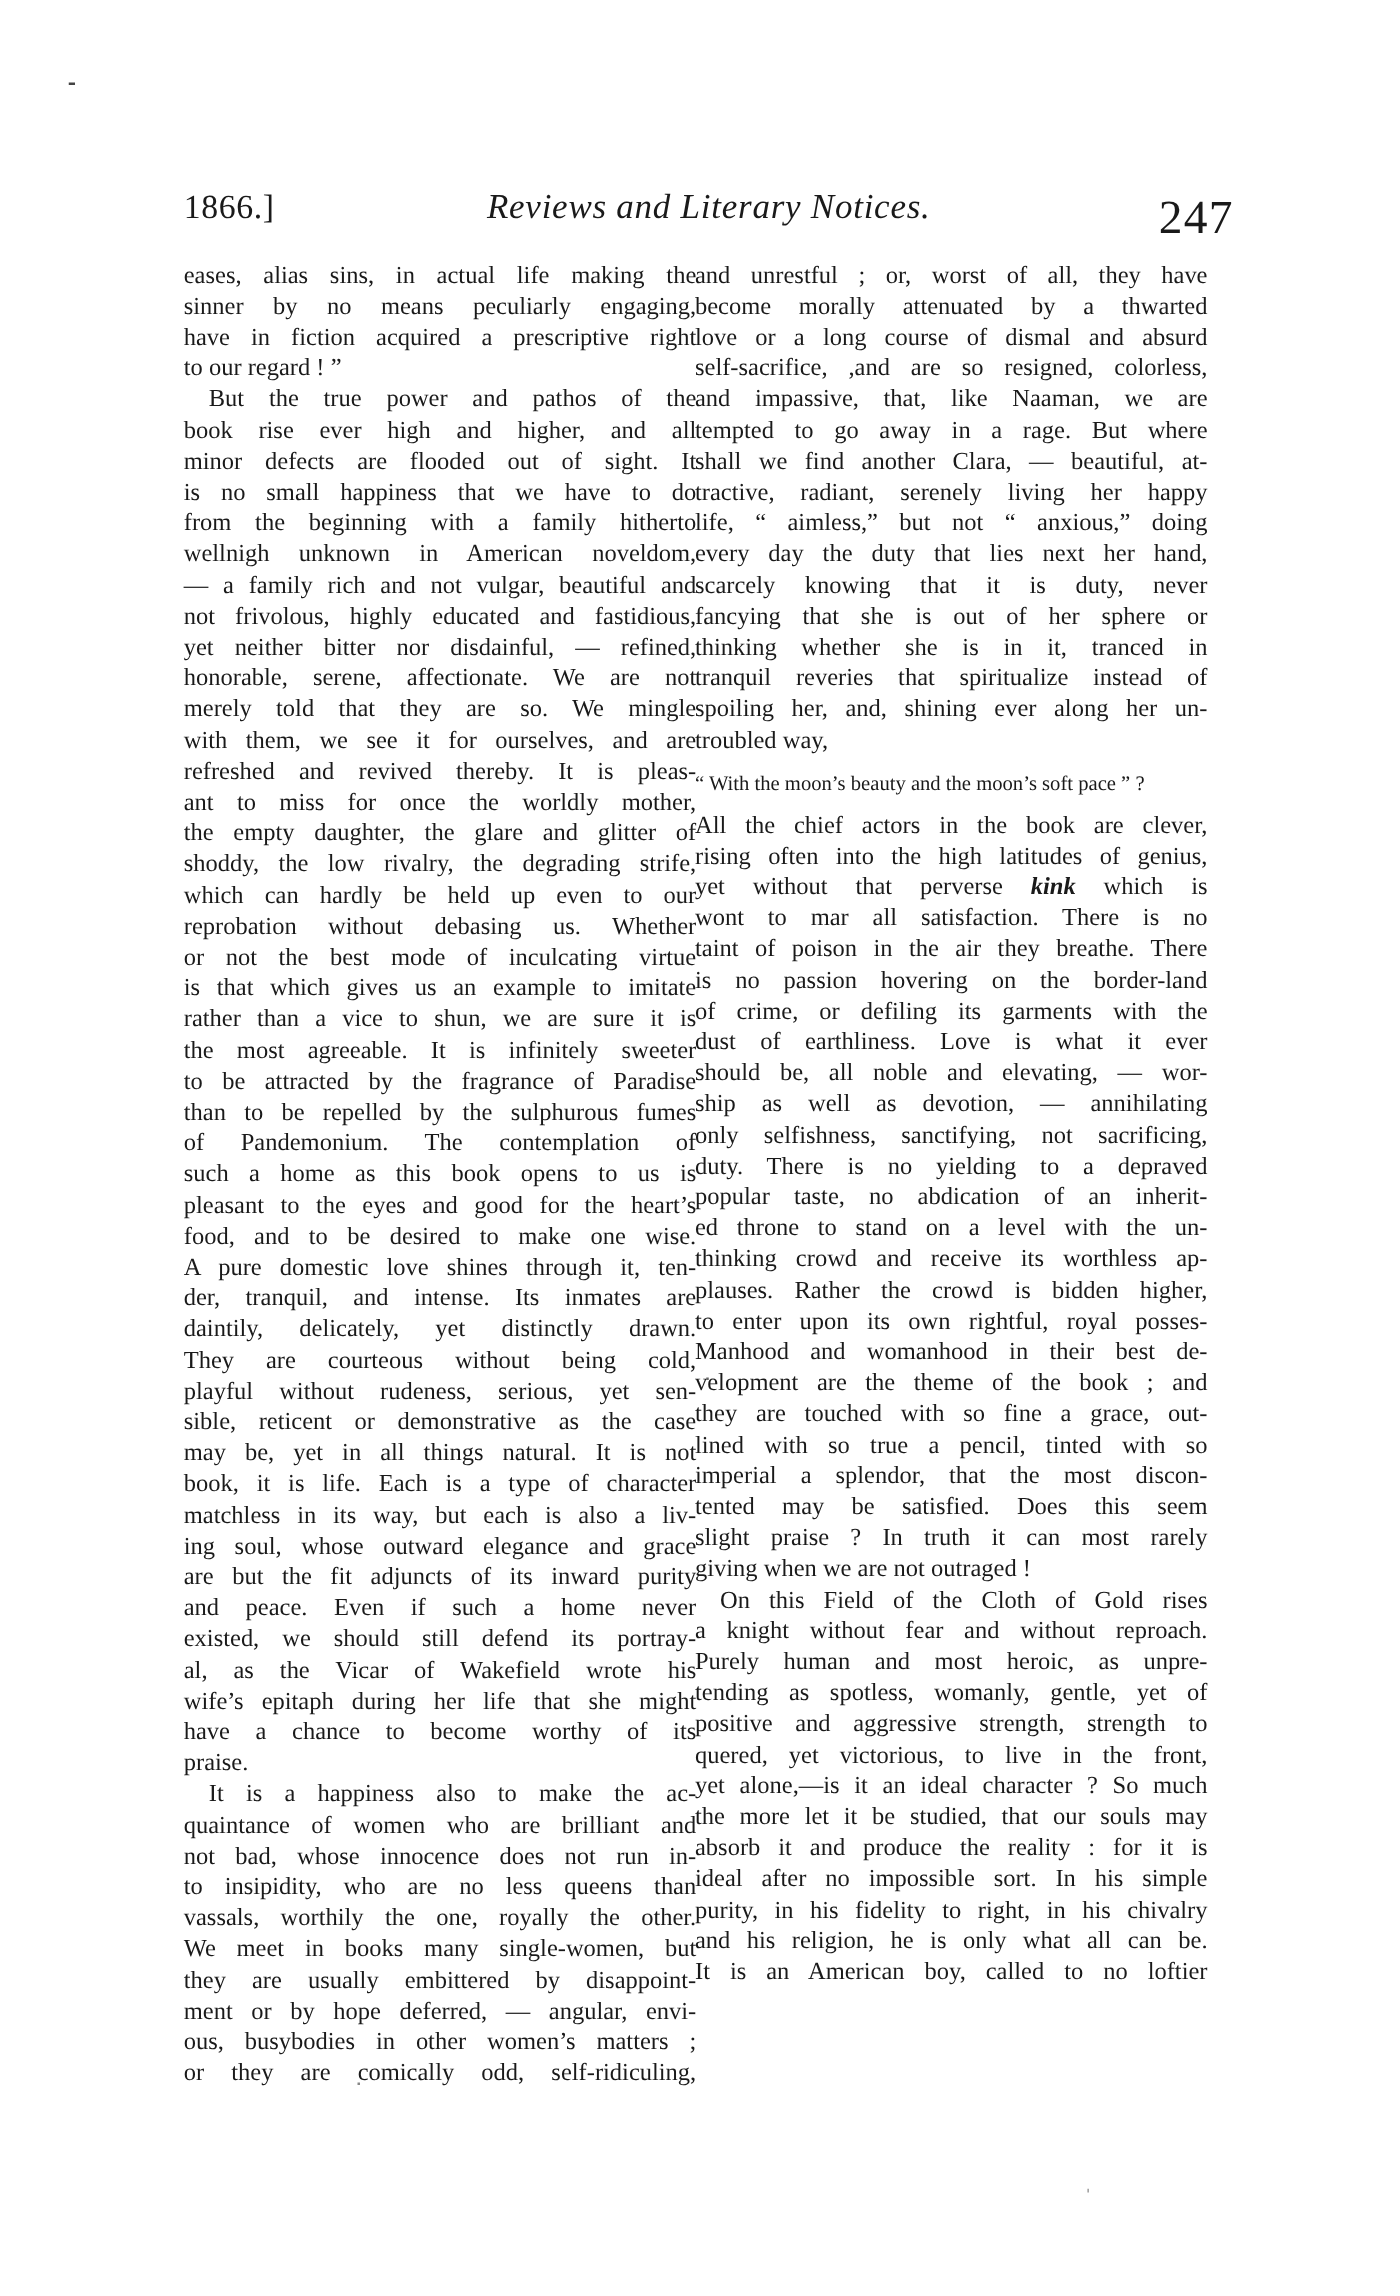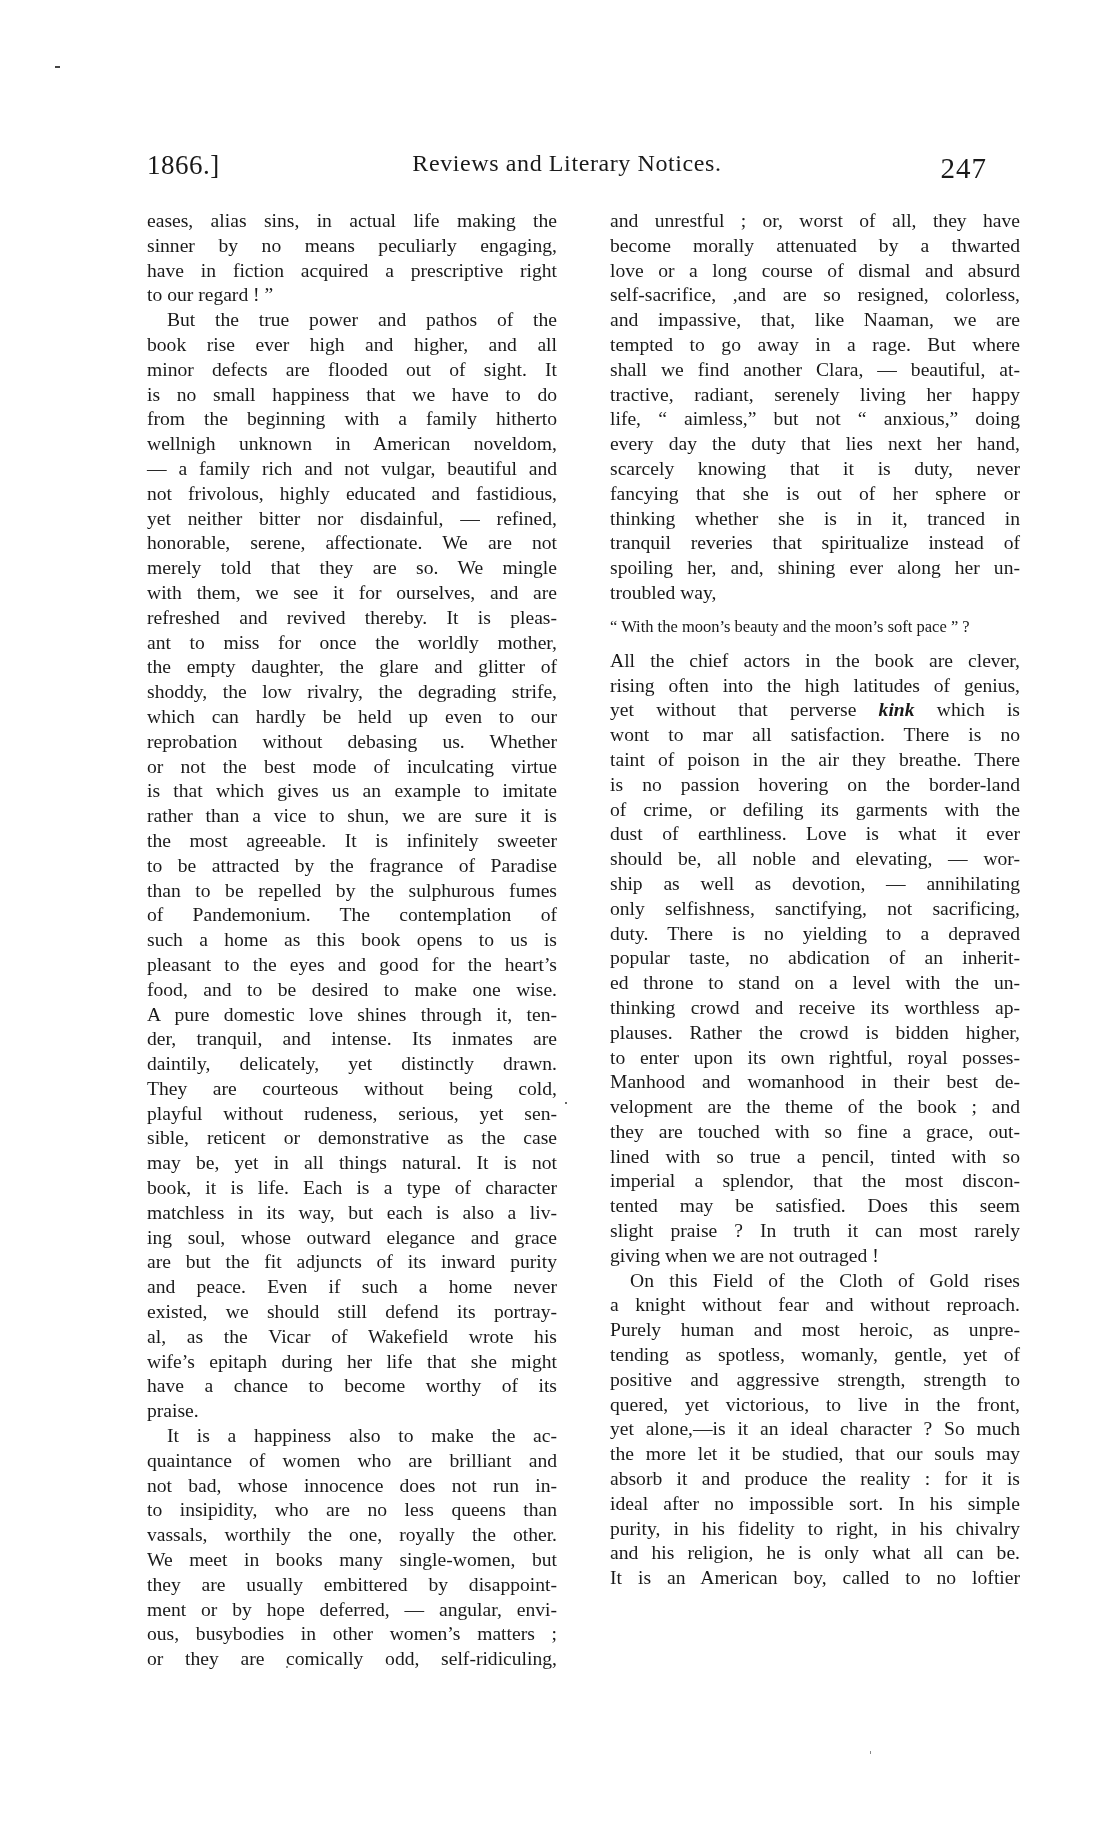--- a/index.html
+++ b/index.html
@@ -2,25 +2,25 @@
 <html><head>
 <meta charset="utf-8">
 <style>
   html, body { margin: 0; padding: 0; background: #ffffff; }
   body { width: 1120px; height: 1837px; position: relative; overflow: hidden;
          font-family: "Liberation Serif", "DejaVu Serif", serif; color: #1a1a1a; }
   .page { position: absolute; left: 0; top: 0; width: 1120px; height: 1475px; }
   .running-head { position: absolute; top: 150px; left: 147px; width: 840px; height: 40px; }
   .rh-year { position: absolute; left: 0; top: 0; font-size: 27px; letter-spacing: 0.5px; }
   .rh-title { position: absolute; left: 0; right: 0; top: 0; text-align: center;
-              font-size: 24px; letter-spacing: 0.6px; }
-  .rh-page { position: absolute; right: 0; top: 2px; font-size: 29px; letter-spacing: 1px; }
+              font-style: italic; font-size: 28px; letter-spacing: 0.6px; }
+  .rh-page { position: absolute; right: 0; top: 2px; font-size: 38px; letter-spacing: 1px; }
   .col { position: absolute; top: 209px; width: 410px; font-size: 19.6px; line-height: 24.8px; }
   .col-left { left: 147px; }
-  .col-right { left: 610px; }
+  .col-right { left: 556px; }
   .line { display: block; white-space: nowrap; text-align: justify; text-align-last: justify;
           height: 24.8px; }
   .line.last { text-align-last: left; }
   .line.indent { padding-left: 20px; }
   .quote { display: block; white-space: nowrap; font-size: 16.5px; line-height: 24px;
            text-align: left; margin: 9px 0 10px 0; height: 24px; font-family: Liberation Serif, serif; }
   em { font-style: italic; font-weight: bold; }
   .speck { position: absolute; background: #444; }
 </style>
 </head>

